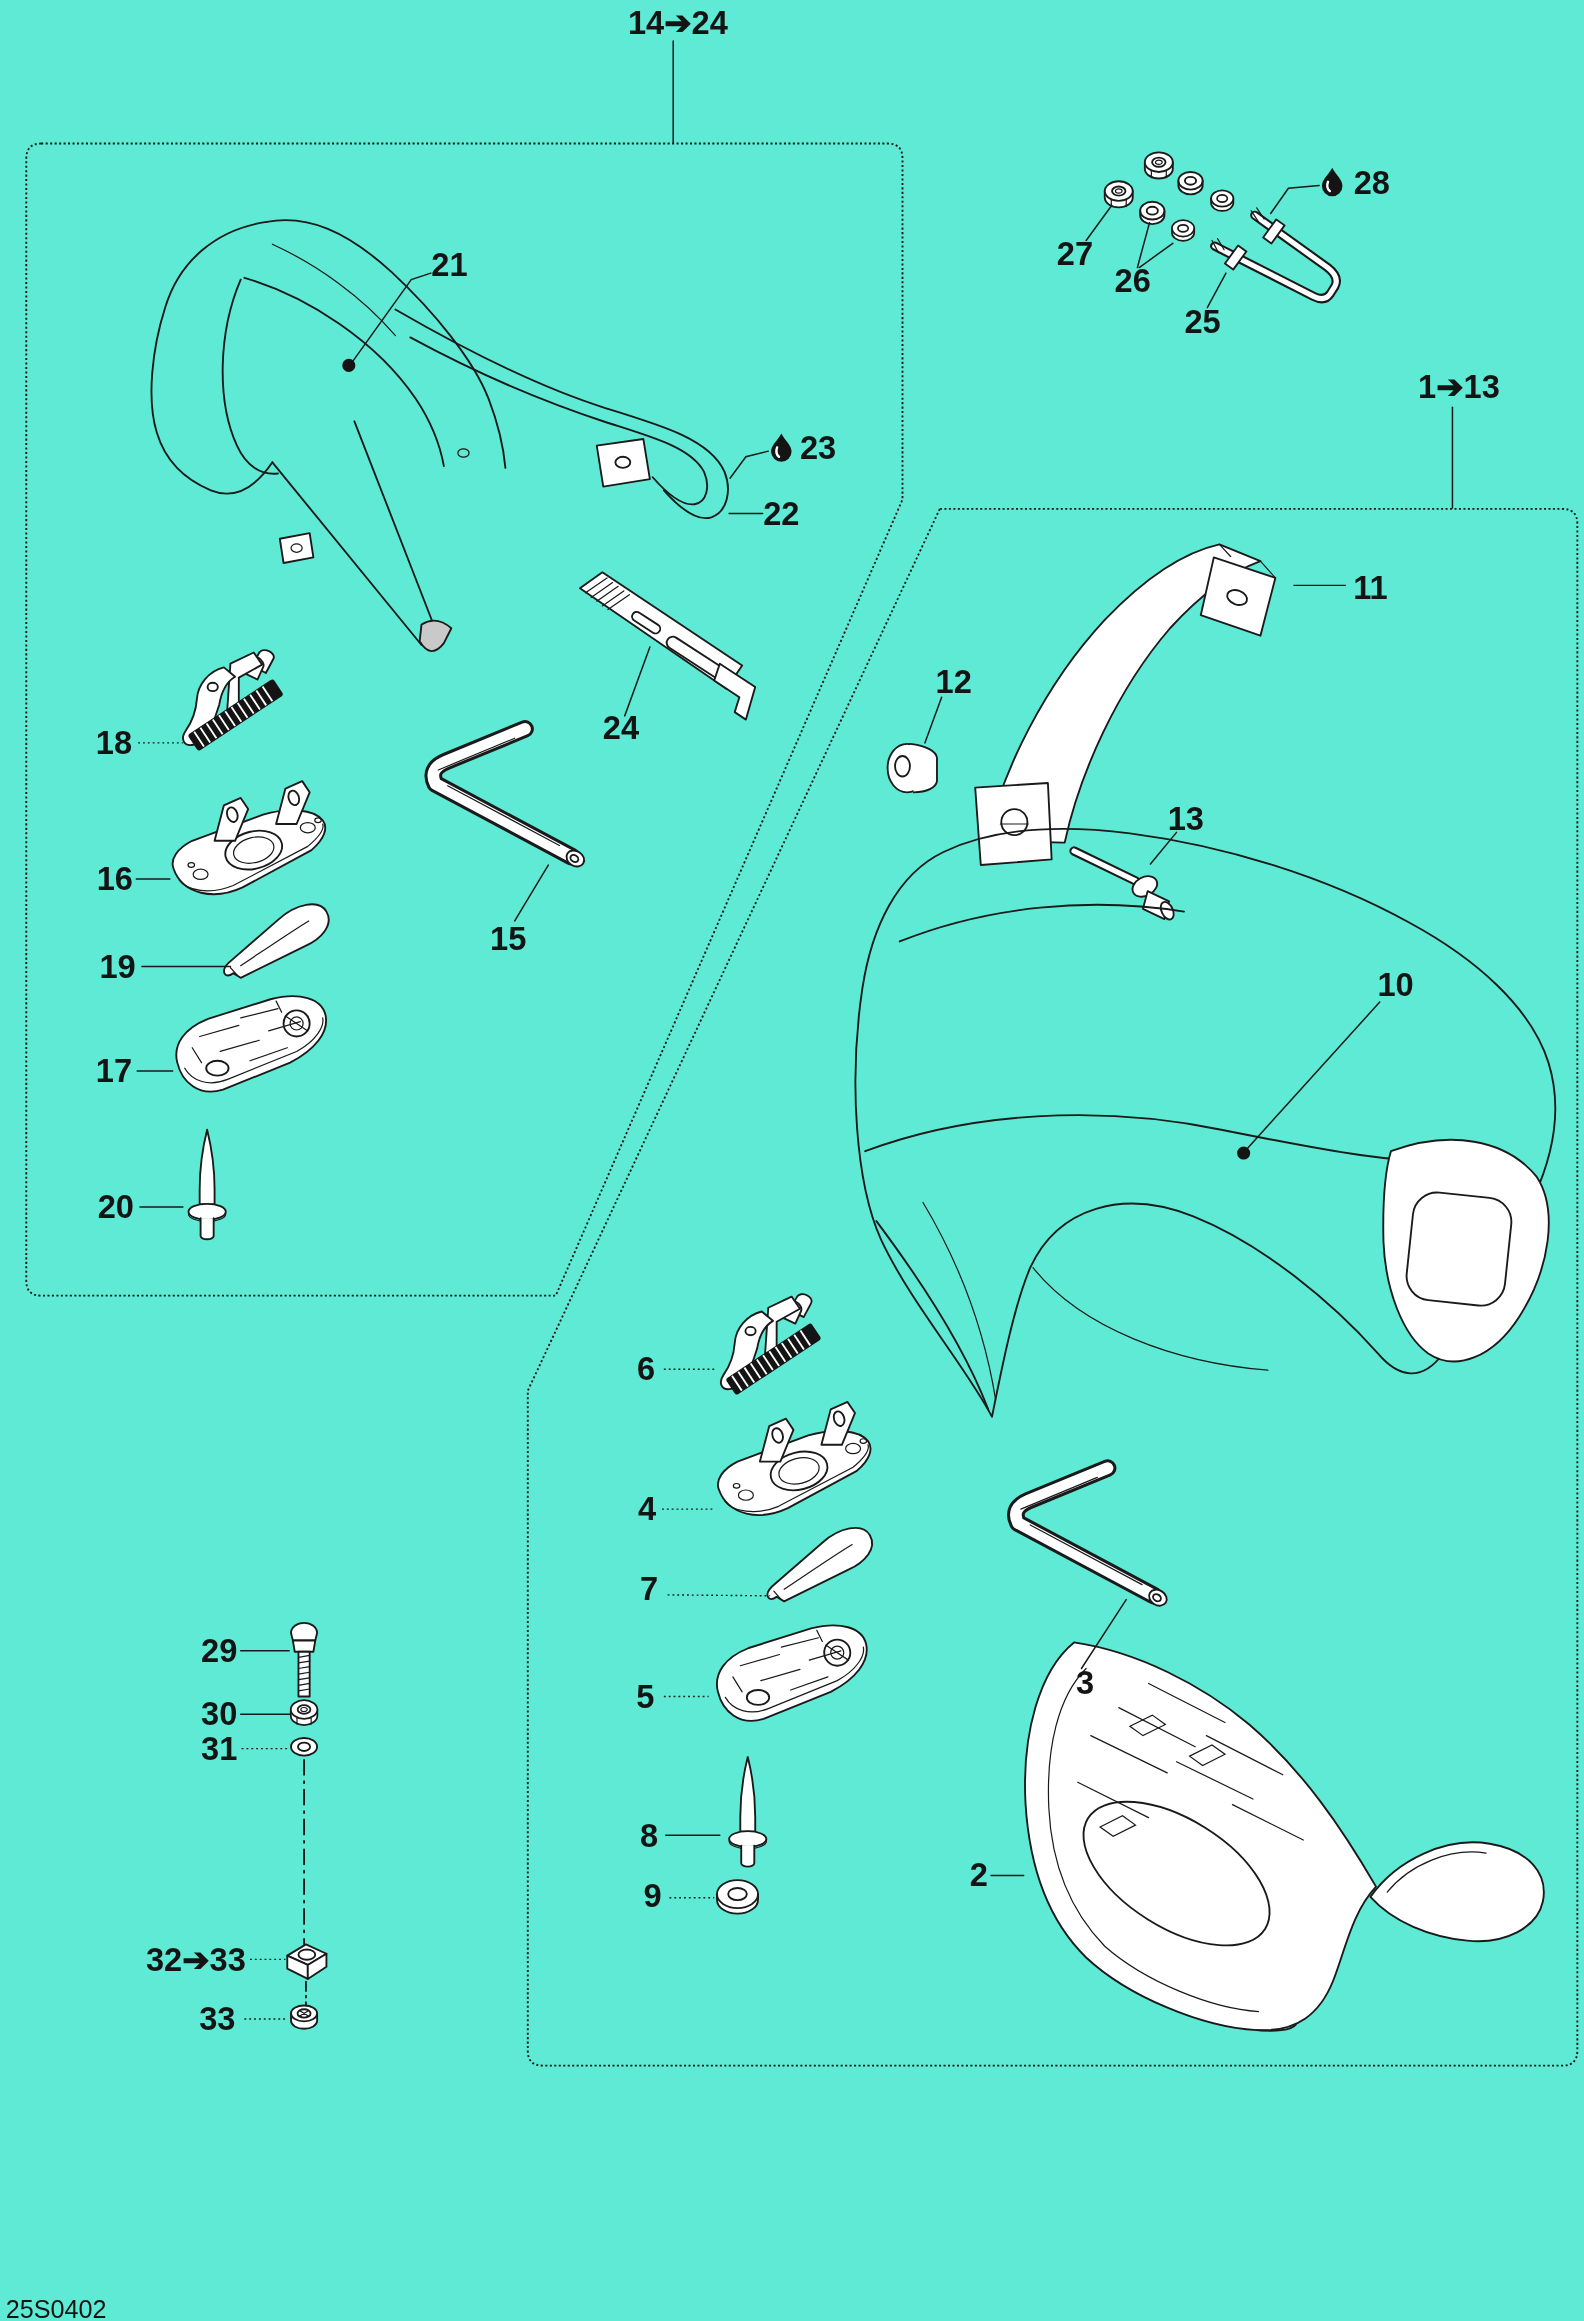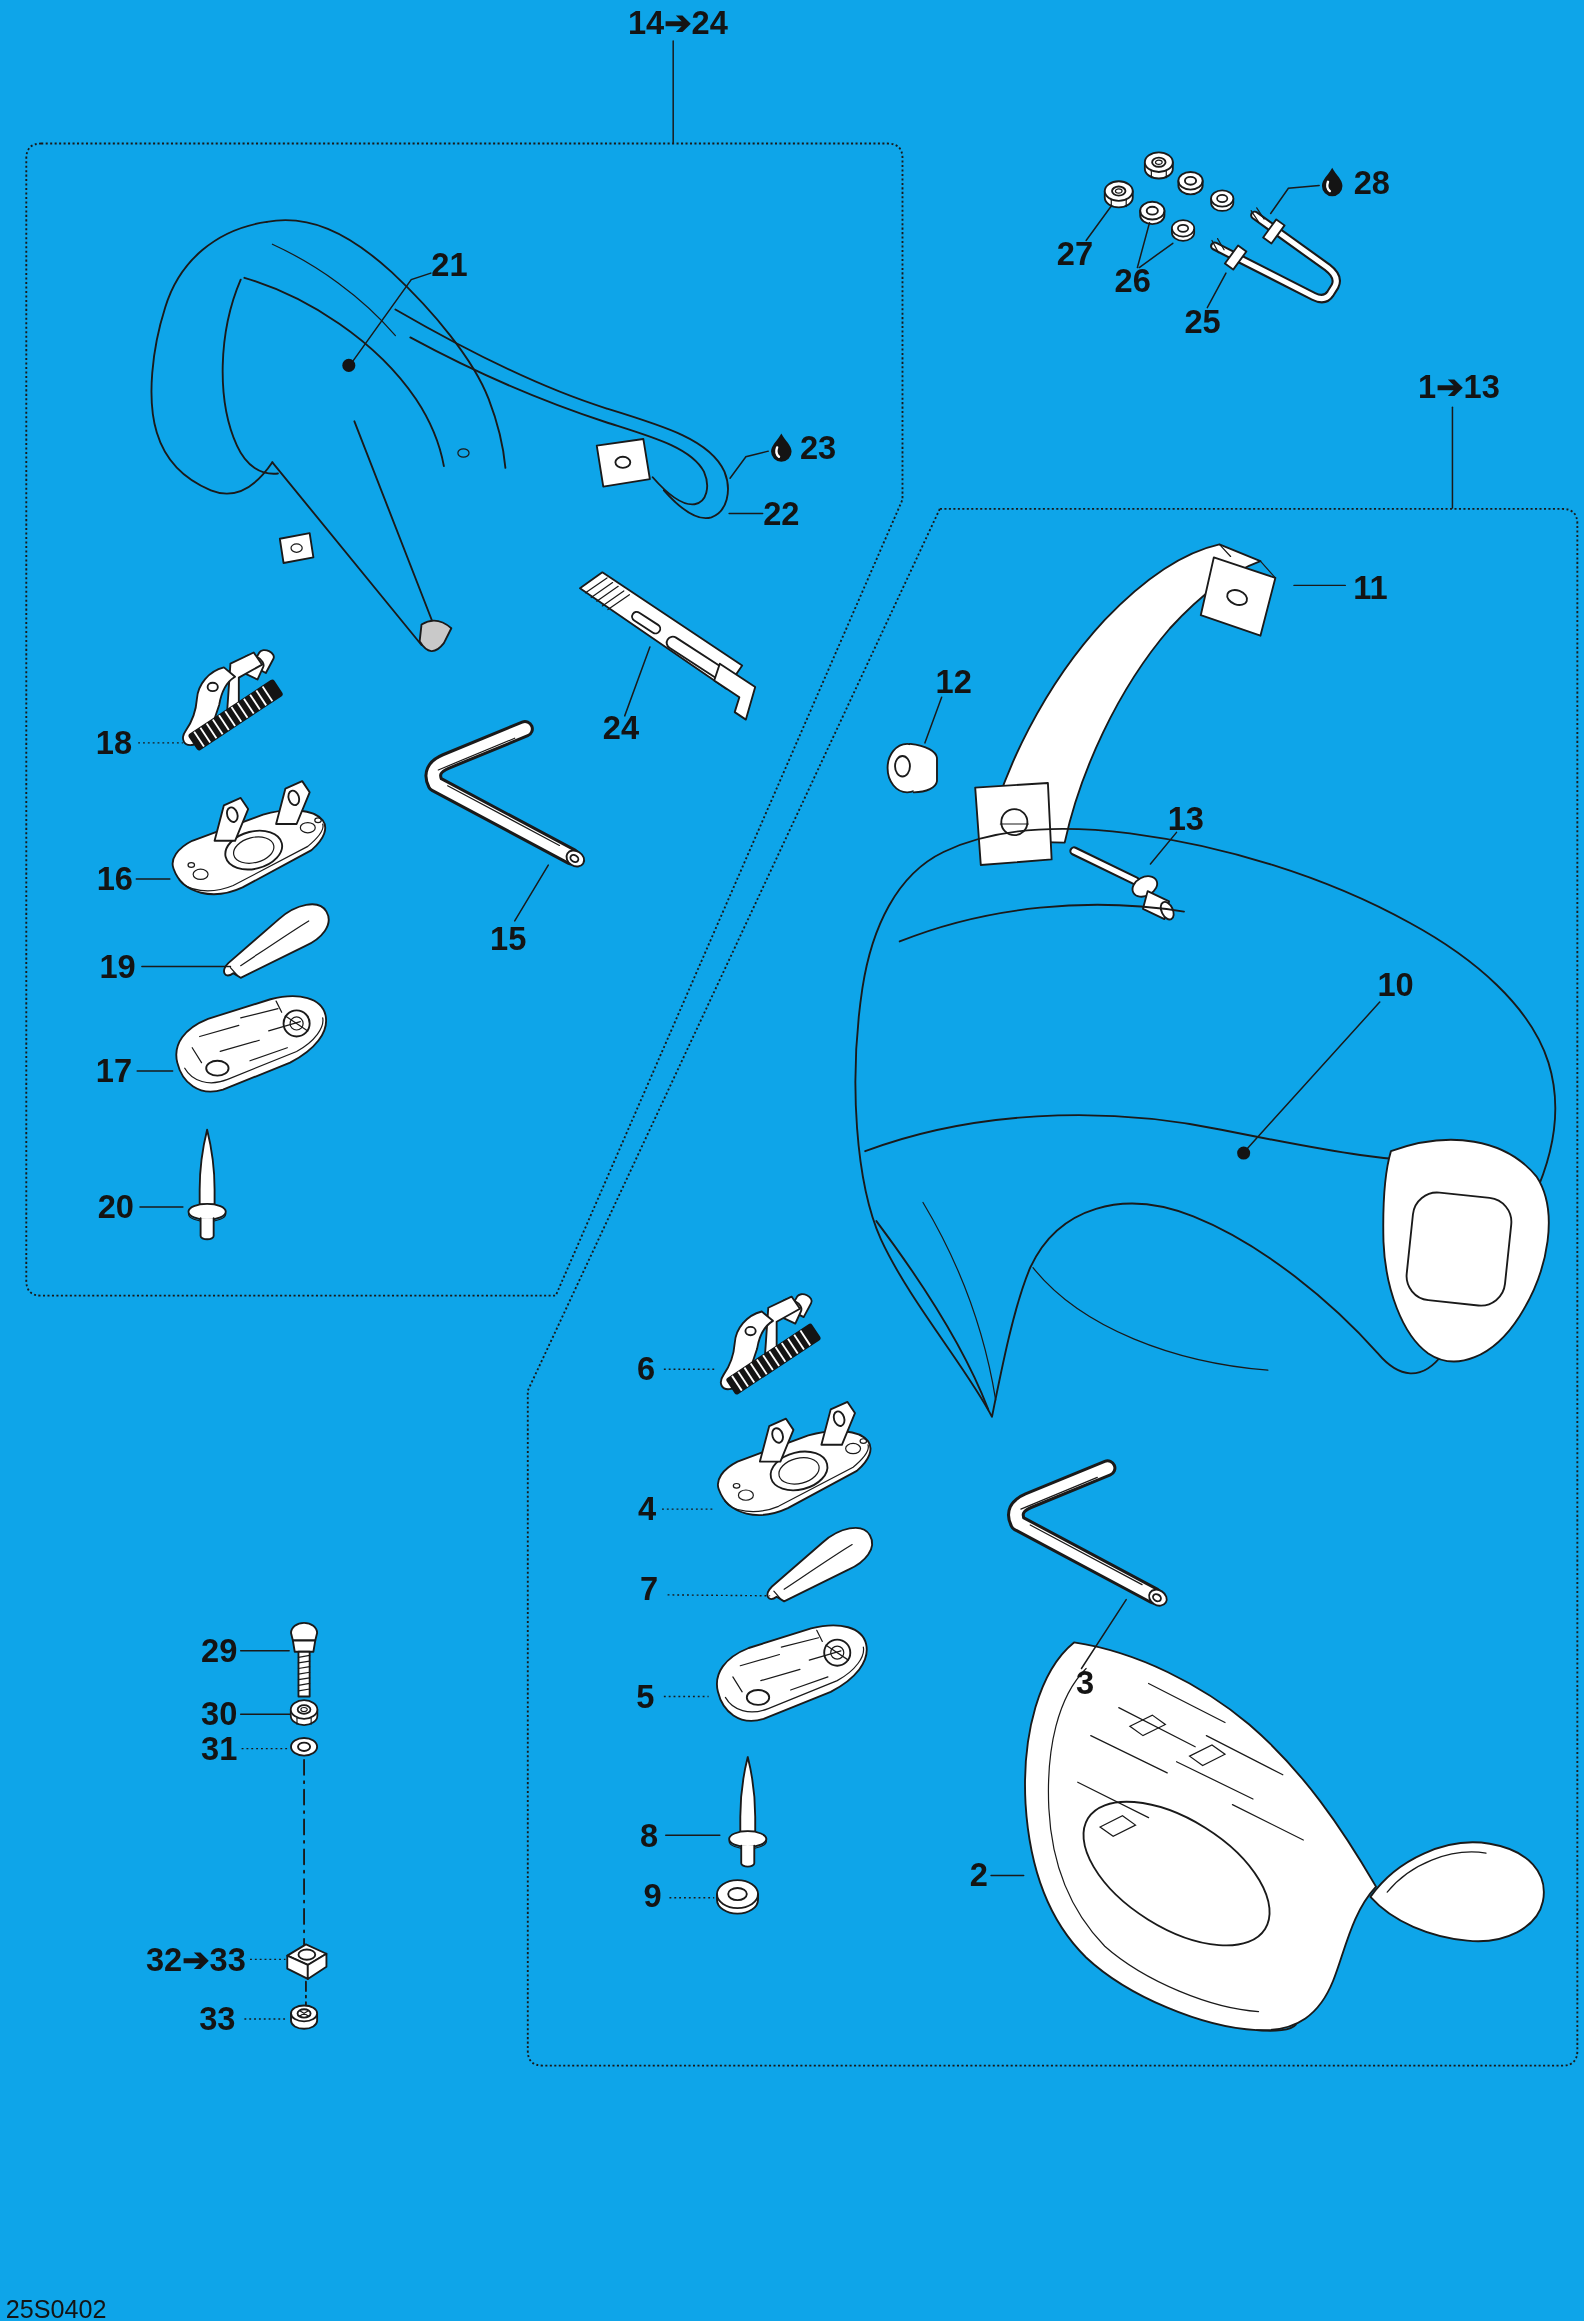--- a/index.html
+++ b/index.html
@@ -1,16 +1,16 @@
 <!DOCTYPE html>
 <html style="font-size:15px"><head>
 <meta charset="utf-8">
 <style>
   html,body { margin:0; padding:0; background:#fff; }
-  #stage { position:relative; width:1585px; height:2321px; background:#0ea5e9;
+  #stage { position:relative; width:1585px; height:2321px; background:#5eead4;
            font-family:"Liberation Sans", sans-serif; }
   svg { position:absolute; left:0; top:0; }
   svg * { vector-effect:none; }
   .ln   { stroke:#1a1a1a; fill:none; stroke-width:2; stroke-linecap:round; stroke-linejoin:round; }
   .thin { stroke:#1a1a1a; fill:none; stroke-width:1.3; stroke-linecap:round; }
   .fw   { fill:#ffffff; }
   .fb   { fill:#141414; stroke:none; }
   .grey { fill:#c9c9c9; }
   .lead { stroke:#1a1a1a; fill:none; stroke-width:1.6; stroke-linecap:round; }
   .dotted { stroke:#1a1a1a; fill:none; stroke-width:1.5; stroke-dasharray:2 3.2; }

